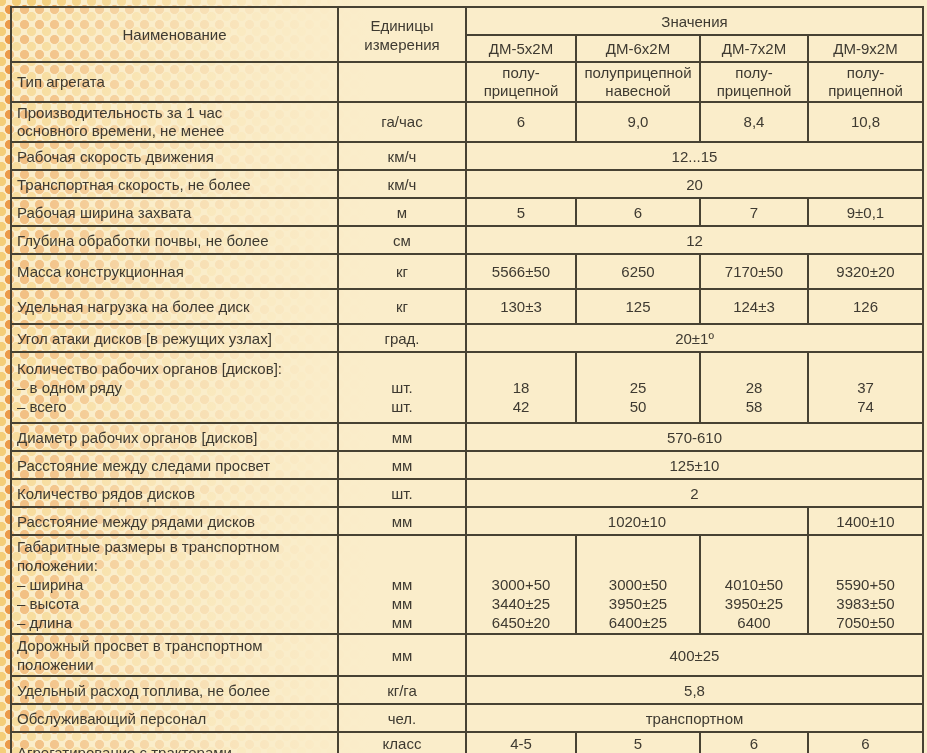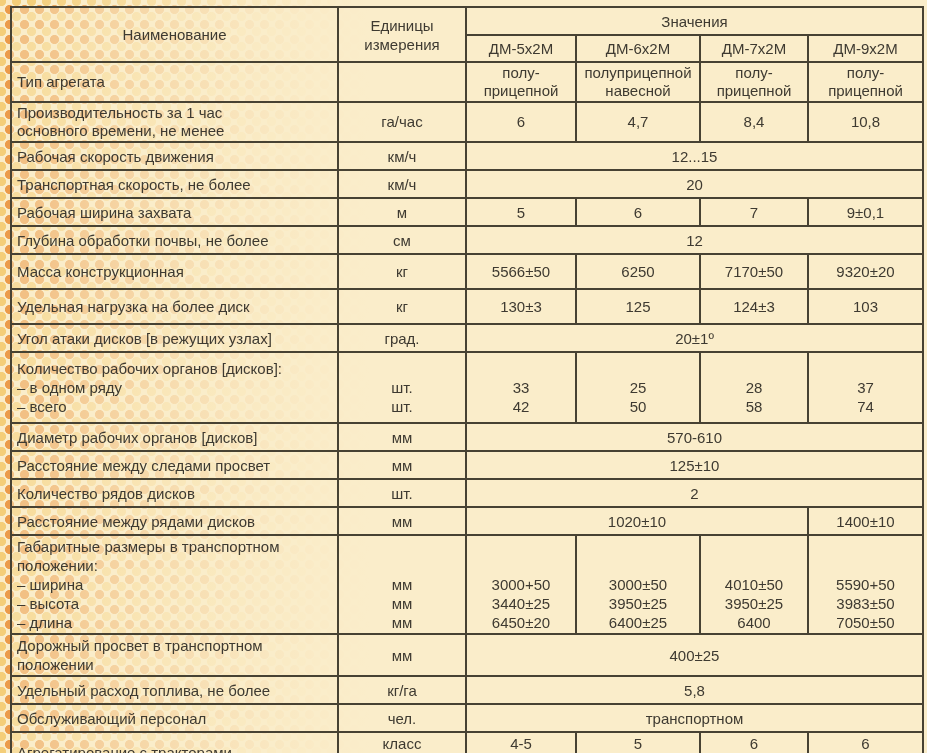--- a/index.html
+++ b/index.html
@@ -101,21 +101,21 @@
 прицепной</td>
     <td>полу-
 прицепной</td>
   </tr>
 
   <tr class="h38 tight">
     <td class="c-name">Производительность за 1 час
 основного времени, не менее</td>
     <td>га/час</td>
     <td>6</td>
-    <td>4,7</td>
+    <td>9,0</td>
     <td>8,4</td>
     <td>10,8</td>
   </tr>
 
   <tr class="h28">
     <td class="c-name">Рабочая скорость движения</td>
     <td>км/ч</td>
     <td colspan="4">12...15</td>
   </tr>
 
@@ -148,38 +148,38 @@
     <td>7170±50</td>
     <td>9320±20</td>
   </tr>
 
   <tr class="h29">
     <td class="c-name">Удельная нагрузка на более диск</td>
     <td>кг</td>
     <td>130±3</td>
     <td>125</td>
     <td>124±3</td>
-    <td>103</td>
+    <td>126</td>
   </tr>
 
   <tr class="h28">
     <td class="c-name">Угол атаки дисков [в режущих узлах]</td>
     <td>град.</td>
     <td colspan="4">20±1º</td>
   </tr>
 
   <tr class="h67">
     <td class="c-name">Количество рабочих органов [дисков]:
 – в одном ряду
 – всего</td>
     <td>
 шт.
 шт.</td>
     <td>
-33
+18
 42</td>
     <td>
 25
 50</td>
     <td>
 28
 58</td>
     <td>
 37
 74</td>

